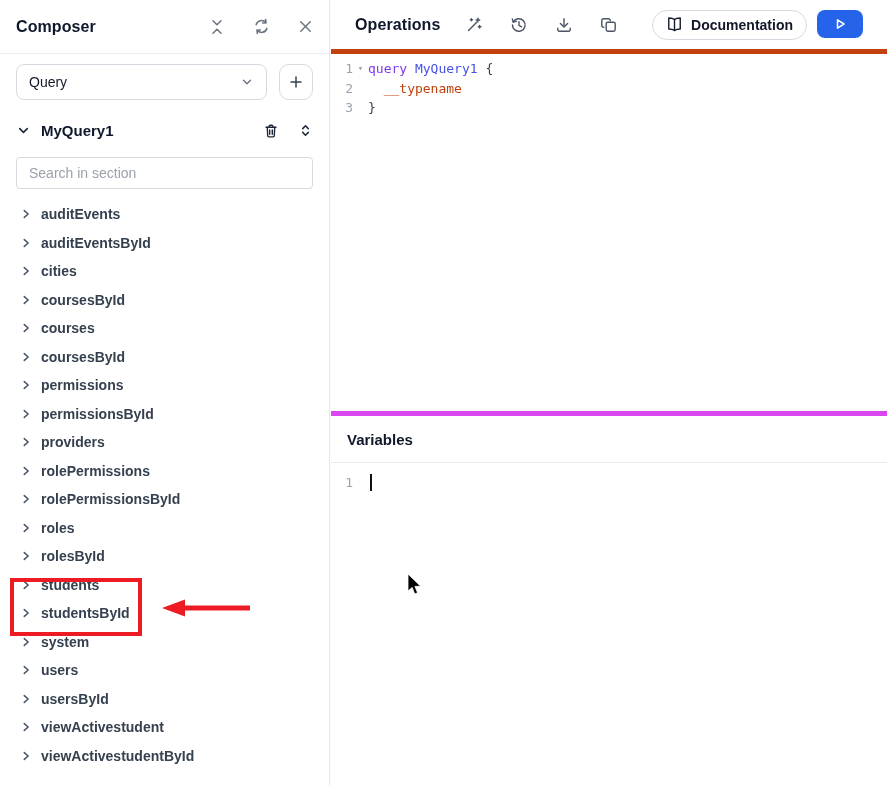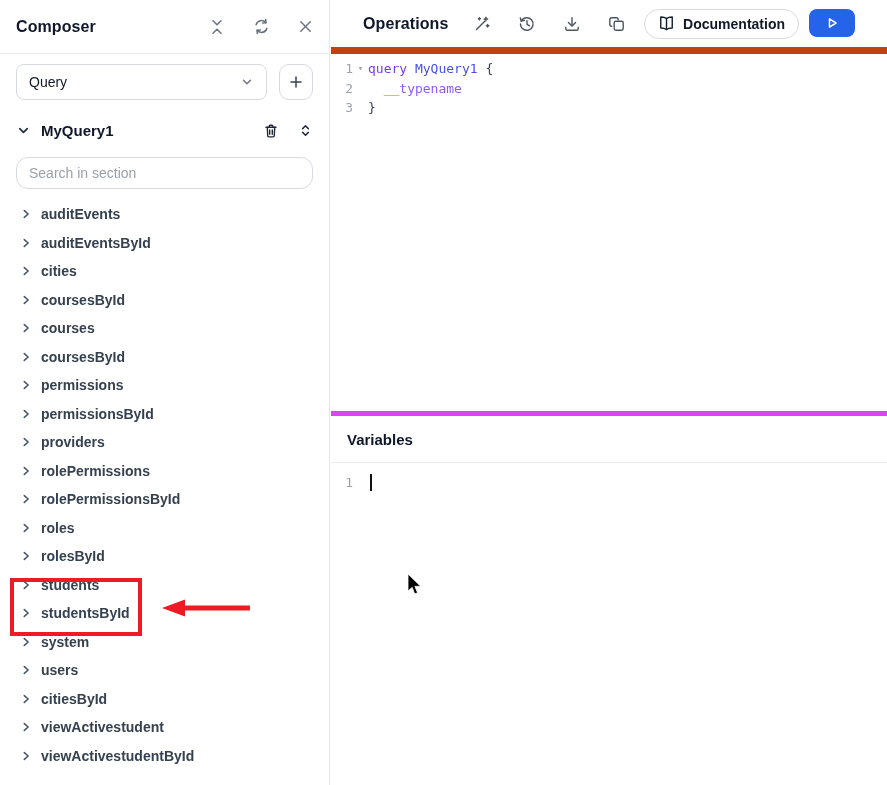--- a/index.html
+++ b/index.html
@@ -41,21 +41,21 @@
     color: #374151; cursor: pointer;
   }
 
   .opname-row { margin-top: 22px; display: flex; align-items: center; }
   .opname-row .chev { color: #1f2937; }
   .opname-label { margin-left: 10px; font-size: 15px; font-weight: 700; color: #0f172a; }
   .opname-icons { margin-left: auto; display: flex; align-items: center; gap: 19px; color: #1f2937; }
 
   .search-input {
     margin-top: 18px; width: 100%; height: 32px;
-    border: 1px solid #d6dae0; border-radius: 12px; padding: 8px 12px;
+    border: 1px solid #d6dae0; border-radius: 4px; padding: 8px 12px;
     font-size: 14px; color: #111827; outline: none;
     font-family: "Liberation Sans", sans-serif;
   }
   .search-input::placeholder { color: #9aa1ab; }
 
   .field-list { margin-top: 11px; }
   .field-item {
     height: 28.5px; display: flex; align-items: center; padding-left: 4px; cursor: pointer; font-weight: bold;
   }
   .field-item .chev { color: #46556a; flex: 0 0 auto; }
@@ -63,21 +63,21 @@
 
   
   .red-box {
     position: absolute; left: 10px; top: 578px; width: 132px; height: 58px;
     border: 4px solid #ed1c24; pointer-events: none;
   }
   .red-arrow { position: absolute; left: 162px; top: 597px; pointer-events: none; }
 
   
   .right-panel { position: absolute; left: 331px; top: 0; width: 556px; height: 785px; background: #fff; }
-  .rp-header { height: 54px; border-bottom: 7px solid #c2410c; display: flex; align-items: center; padding: 0 32px; }
+  .rp-header { height: 54px; border-bottom: 5px solid #c2410c; display: flex; align-items: center; padding: 0 24px; }
   .rp-toolbar { display: flex; align-items: center; gap: 27px; margin-left: 25px; color: #4b5563; }
   .rp-right { margin-left: auto; display: flex; gap: 10px; }
   .doc-btn {
     height: 30px; border: 1px solid #d6dae0; border-radius: 15px; background: #fff;
     display: flex; align-items: center; gap: 8px; padding: 0 13px;
     font-size: 14px; font-weight: 600; color: #111827; cursor: pointer;
     font-family: "Liberation Sans", sans-serif;
   }
   .play-btn {
     width: 46px; height: 28px; border: none; border-radius: 8px; background: #2563eb;
@@ -85,21 +85,21 @@
   }
 
   .editor { height: 357px; padding-top: 5px; font-family: "DejaVu Sans Mono", monospace; font-size: 13px; line-height: 19.5px; cursor: text; }
   .code-line { display: flex; }
   .gutter { width: 22px; text-align: right; color: #9ca3af; flex: 0 0 auto; }
   .fold { width: 15px; text-align: center; color: #9ca3af; font-size: 9px; flex: 0 0 auto; }
   .code-text { white-space: pre; }
   .tok-keyword { color: #7c3aed; }
   .tok-name { color: #4650e5; }
   .tok-plain { color: #374151; }
-  .tok-field { color: #8b5cf6; }
+  .tok-field { color: #c2410c; }
 
   .variables-section { border-top: 5px solid #d946ef; }
   .vars-header {
     height: 47px; border-bottom: 1px solid #e9ecf0;
     display: flex; align-items: center; padding: 0 16px;
     font-size: 15px; font-weight: 700; color: #0f172a;
   }
   .vars-body { padding-top: 10px; font-family: "DejaVu Sans Mono", monospace; font-size: 13px; line-height: 19.5px; cursor: text; }
   .vars-line { display: flex; align-items: center; }
   .text-caret { width: 2px; height: 17px; background: #111; margin-left: 2px; }
@@ -348,21 +348,21 @@
         </span>
         <span class="field-label">users</span>
       </div>
 
       <div class="field-item">
         <span class="chev">
           <svg width="12" height="12" viewBox="0 0 14 14" fill="none" stroke="currentColor" stroke-width="1.8" stroke-linecap="round" stroke-linejoin="round">
             <polyline points="5,3 9.5,7 5,11"></polyline>
           </svg>
         </span>
-        <span class="field-label">citiesById</span>
+        <span class="field-label">usersById</span>
       </div>
 
       <div class="field-item">
         <span class="chev">
           <svg width="12" height="12" viewBox="0 0 14 14" fill="none" stroke="currentColor" stroke-width="1.8" stroke-linecap="round" stroke-linejoin="round">
             <polyline points="5,3 9.5,7 5,11"></polyline>
           </svg>
         </span>
         <span class="field-label">viewActivestudent</span>
       </div>

